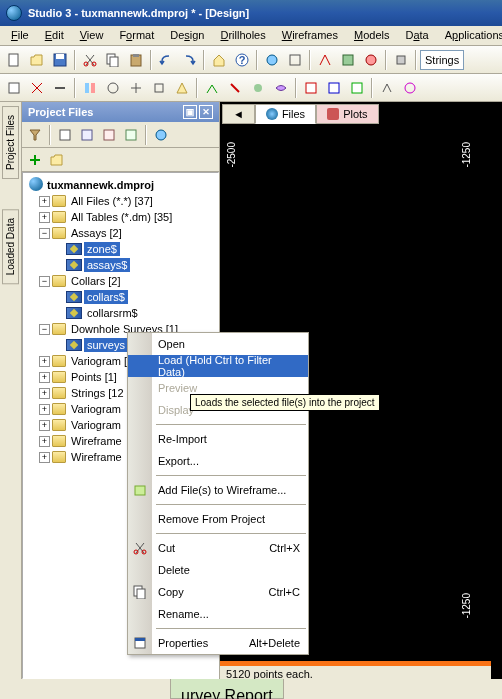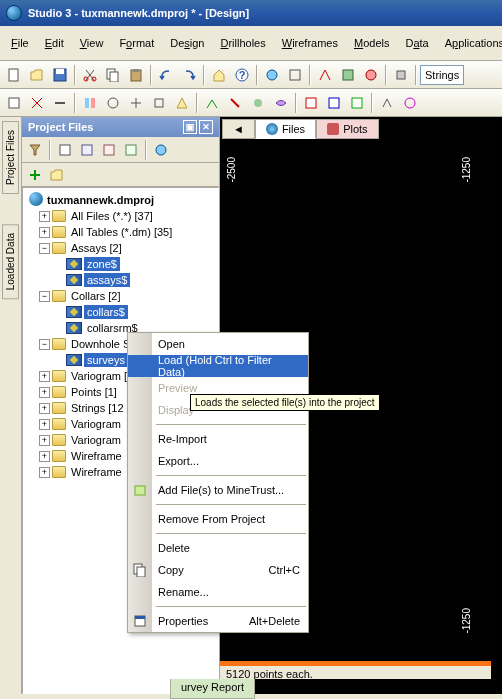--- a/index.html
+++ b/index.html
@@ -1,21 +1,21 @@
 <!DOCTYPE html>
 <html><head>
 <meta charset="utf-8">
 <style>
 * { box-sizing: border-box; margin: 0; padding: 0; font-family: Tahoma, Arial, sans-serif; font-size: 11px; user-select: none; }
 html, body { width: 502px; height: 699px; overflow: hidden; background: #ece9d8; }
 
 .titlebar { height: 26px; background: linear-gradient(to bottom, #3a6ea5 0%, #2858a8 50%, #1d4a95 100%); color: #fff; display: flex; align-items: center; padding: 0 6px; font-weight: bold; font-size: 12px; }
 .titlebar .icon { width: 16px; height: 16px; background: radial-gradient(circle at 30% 30%, #8cf, #058); border-radius: 50%; margin-right: 6px; border: 1px solid #036; }
 
-.menubar { height: 20px; background: #ece9d8; display: flex; align-items: center; padding: 17px 4px; gap: 2px; border-bottom: 1px solid #aca899; }
+.menubar { height: 20px; background: #ece9d8; display: flex; padding: 1px 4px; gap: 2px; border-bottom: 1px solid #aca899; }
 .menubar span { padding: 2px 7px; cursor: default; }
 .menubar span u { text-decoration: underline; }
 
 .toolbar { height: 28px; background: linear-gradient(to bottom, #fdfdfb, #ece9d8); border-bottom: 1px solid #aca899; display: flex; align-items: center; padding: 0 3px; gap: 1px; }
 .tb-btn { width: 22px; height: 22px; display: flex; align-items: center; justify-content: center; border: 1px solid transparent; cursor: default; }
 .tb-sep { width: 2px; height: 20px; border-left: 1px solid #aca899; border-right: 1px solid #fff; margin: 0 2px; }
 .tb-input { height: 20px; border: 1px solid #7f9db9; background: #fff; padding: 0 4px; }
 
 .workspace { display: flex; height: calc(100% - 26px - 20px - 28px - 28px - 20px); }
 
@@ -54,21 +54,21 @@
 .cm-item.highlighted { background: #316ac5; color: #fff; }
 .cm-item.disabled { color: #aca899; }
 .cm-item .cm-icon { position: absolute; left: 4px; width: 16px; height: 16px; display: flex; align-items: center; justify-content: center; }
 .cm-sep { height: 1px; background: #aca899; margin: 3px 2px 3px 28px; position: relative; }
 .cm-shortcut { margin-left: auto; }
 
 .tooltip { position: absolute; left: 190px; top: 394px; background: #ffffe1; border: 1px solid #000; padding: 2px 4px; font-size: 10px; z-index: 200; white-space: nowrap; }
 
 .statusbar { position: absolute; bottom: 20px; left: 220px; right: 11px; height: 18px; background: #ece9d8; border-top: 5px solid #f97316; padding: 2px 6px; font-size: 10px; }
 .bottom-tabs { position: absolute; bottom: 0; left: 170px; height: 20px; display: flex; }
-.btab { padding: 2px 10px; background: #d4e8c4; border: 1px solid #aca899; border-top: none; font-size: 11px; cursor: default; }
+.btab { padding: 8px 10px; background: #d4e8c4; border: 1px solid #aca899; border-top: none; font-size: 16px; cursor: default; }
 
 svg { display: block; }
 </style>
 </head>
 <body>
 
 <div class="titlebar">
   <div class="icon"></div>
   <span>Studio 3 - tuxmannewk.dmproj * - [Design]</span>
 </div>
@@ -477,27 +477,38 @@
   <div class="cm-item">
       <span>Export...</span>
     </div>
   <div class="cm-sep"></div>
   <div class="cm-item">
       <span class="cm-icon">
         <svg width="14" height="14">
           <rect x="2" y="3" width="10" height="9" fill="#ce9" stroke="#7a3"></rect>
         </svg>
       </span>
-      <span>Add File(s) to MineTrust...</span>
+      <span>Add File(s) to Wireframe...</span>
     </div>
   <div class="cm-sep"></div>
   <div class="cm-item">
       <span>Remove From Project</span>
     </div>
   <div class="cm-sep"></div>
+  <div class="cm-item">
+      <span class="cm-icon">
+        <svg width="14" height="14">
+          <path d="M3 2 L11 12 M11 2 L3 12" stroke="#555" fill="none"></path>
+          <circle cx="3" cy="11" r="2" fill="none" stroke="#c00"></circle>
+          <circle cx="11" cy="11" r="2" fill="none" stroke="#c00"></circle>
+        </svg>
+      </span>
+      <span>Cut</span>
+      <span class="cm-shortcut">Ctrl+X</span>
+    </div>
   <div class="cm-item">
       <span>Delete</span>
     </div>
   <div class="cm-item">
       <span class="cm-icon">
         <svg width="14" height="14">
           <rect x="1" y="1" width="8" height="10" fill="#fff" stroke="#555"></rect>
           <rect x="4" y="4" width="8" height="10" fill="#fff" stroke="#555"></rect>
         </svg>
       </span>

